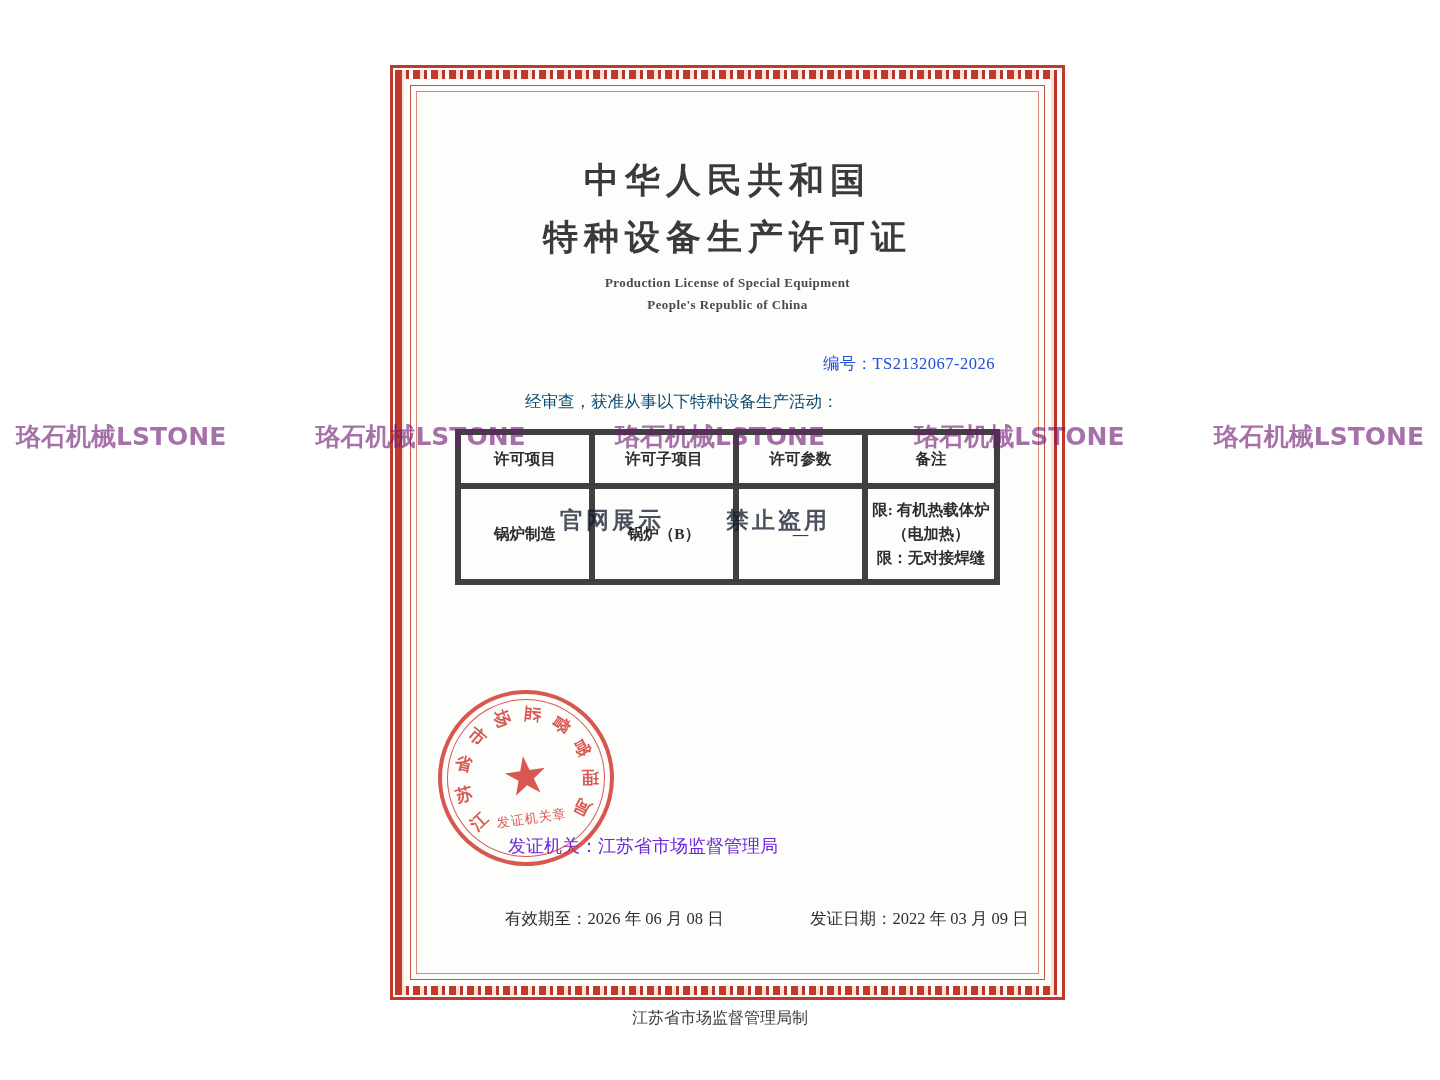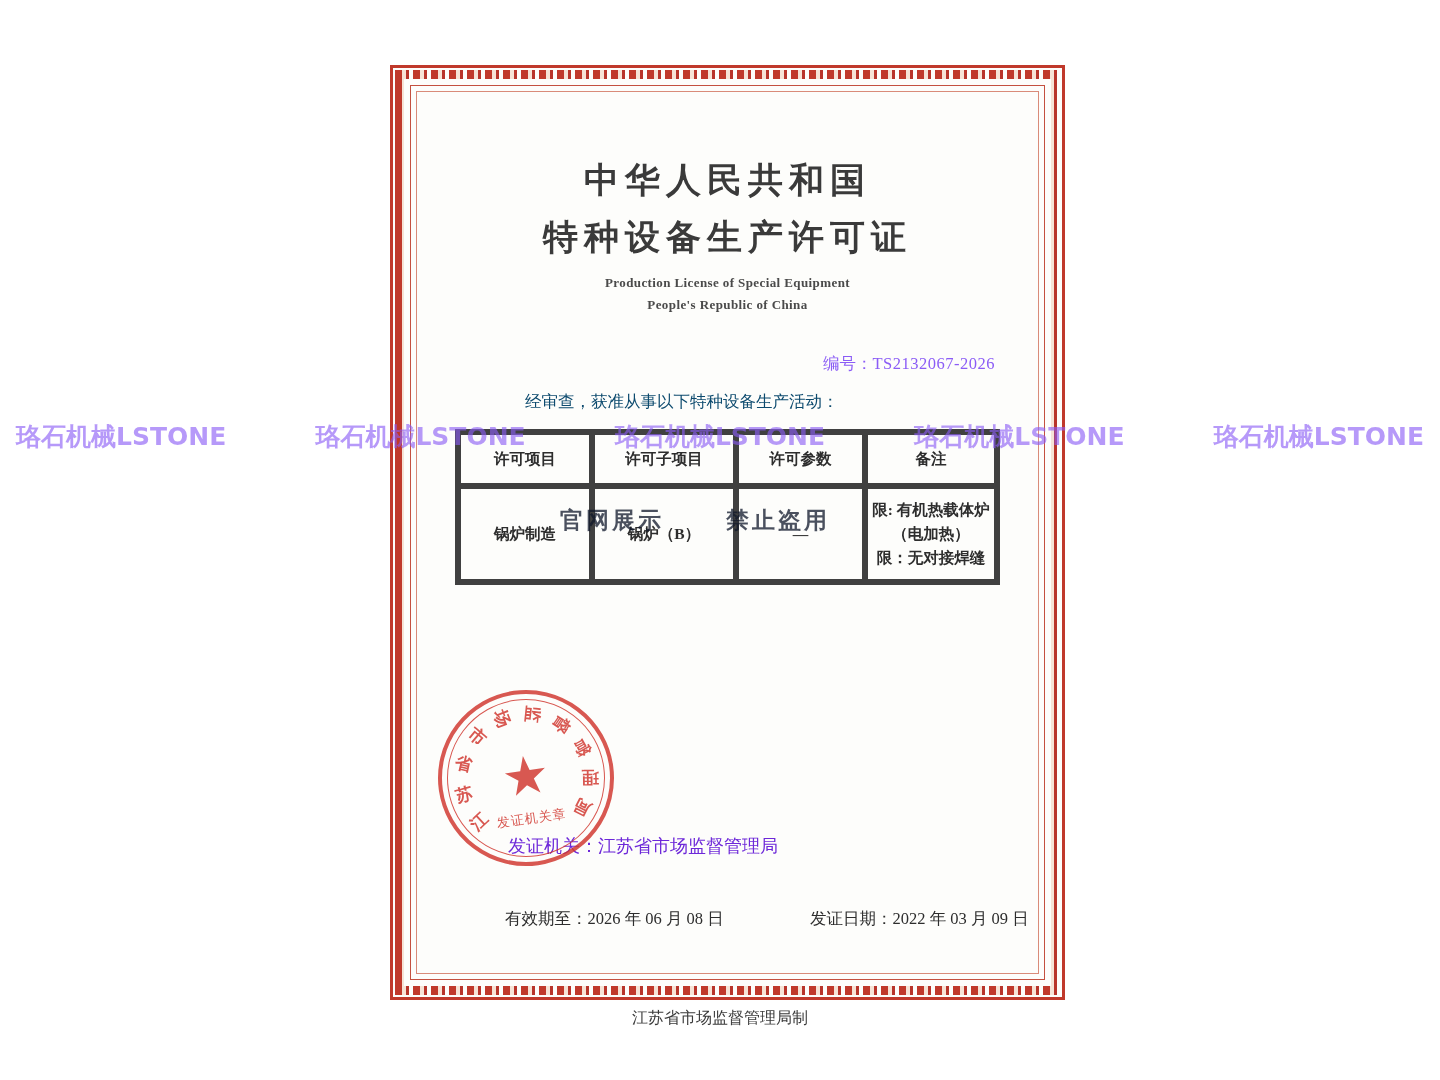--- a/index.html
+++ b/index.html
@@ -90,21 +90,21 @@
   }
   .title-en1 { margin-top: 14px; }
   .title-en2 { margin-top: 6px; }
 
   
   .serial-row {
     margin-top: 40px;
     text-align: right;
     padding-right: 40px;
     font-size: 16.5px;
-    color: #8b5cf6;
+    color: #1d4ed8;
   }
   .serial-row .serial-value {
     letter-spacing: 0.5px;
   }
 
   
   .fields {
     margin-top: 22px;
     padding-left: 76px;
     color: #2d2d2d;
@@ -243,21 +243,21 @@
     left: 0;
     right: 0;
     top: 420px;
     display: flex;
     justify-content: space-between;
     padding: 0 16px;
     box-sizing: border-box;
     pointer-events: none;
   }
   .wm-row .wm {
-    color: #8b5cf6;
+    color: #701a75;
     opacity: 0.62;
     font-size: 25px;
     font-weight: bold;
     font-family: "DejaVu Sans", "Liberation Sans", sans-serif;
     white-space: nowrap;
   }
   .wm-center {
     position: absolute;
     left: 560px;
     top: 505px;

